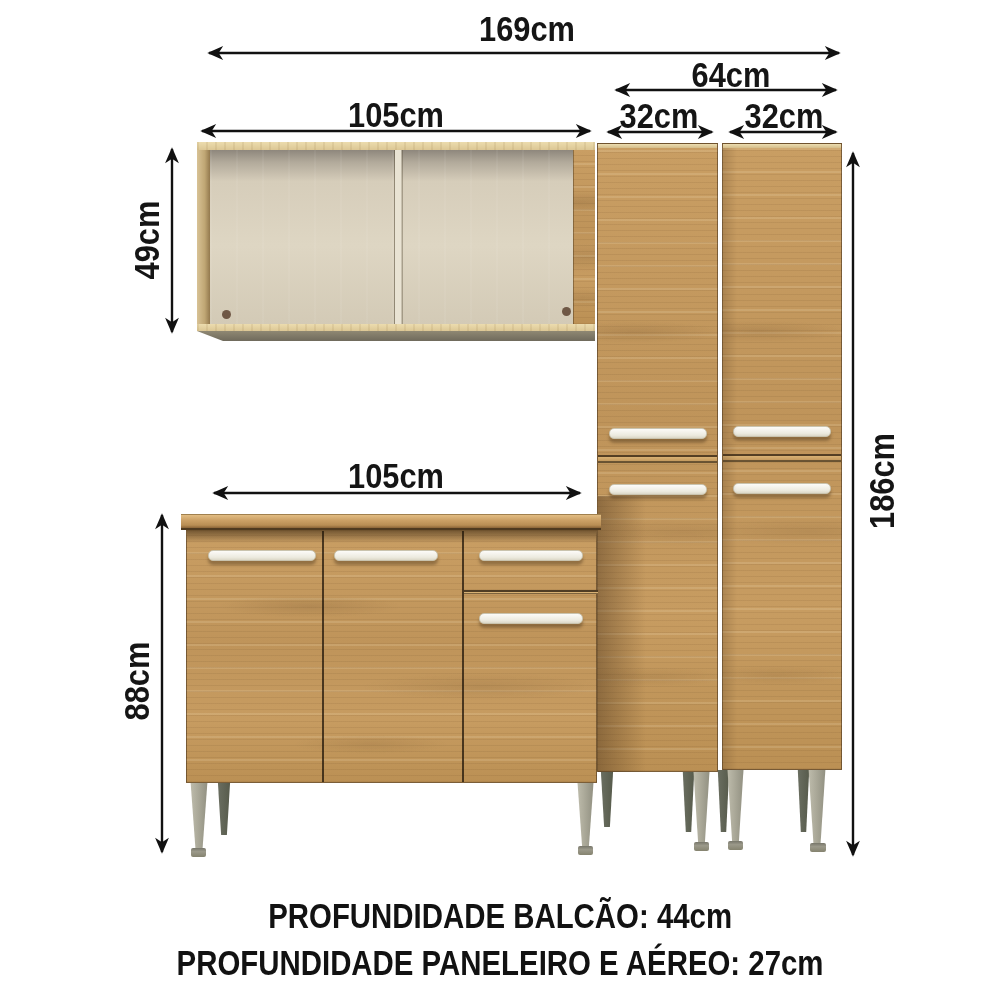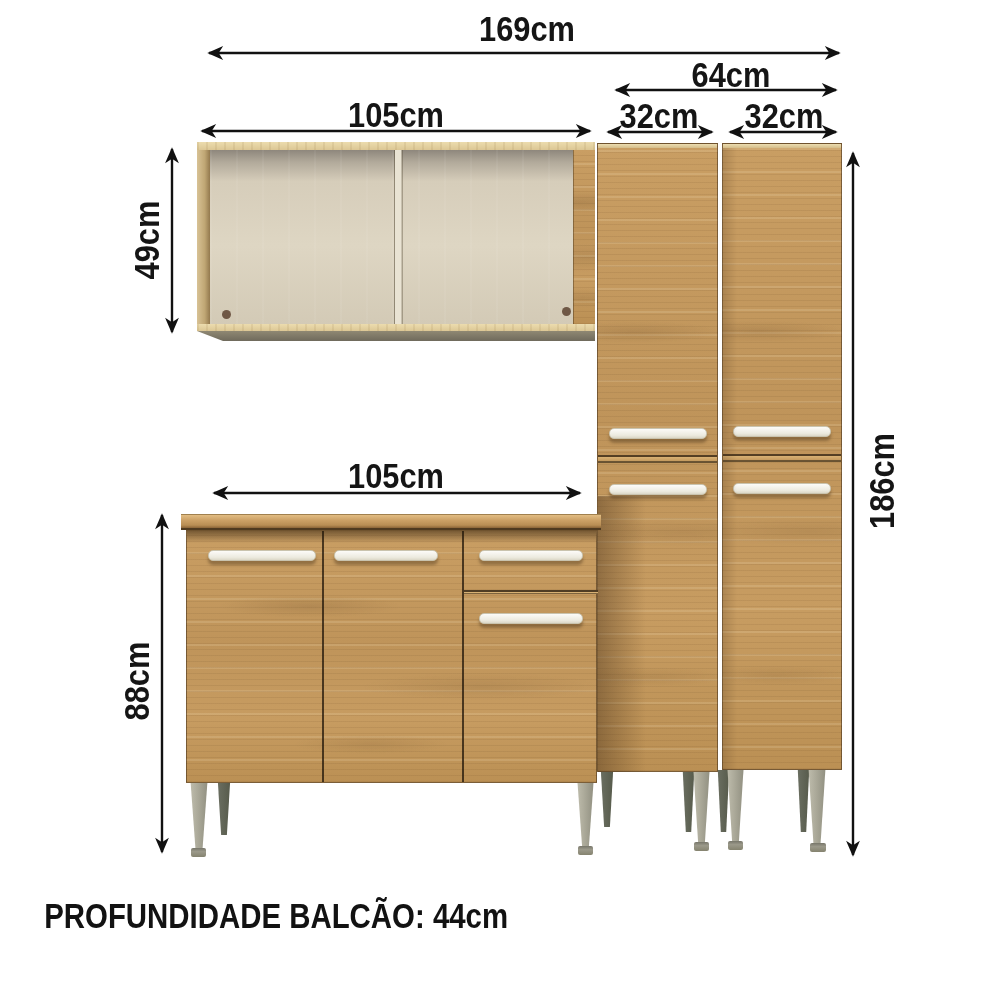--- a/index.html
+++ b/index.html
@@ -10,21 +10,21 @@
   .abs{position:absolute;}
   
   .dim-label{
     position:absolute;font-size:35px;font-weight:bold;color:#151515;
     white-space:nowrap;transform:translateX(-50%) scaleX(.88);transform-origin:center;
     line-height:1;letter-spacing:0px;
   }
   .dim-label.vert{transform:translate(-50%,-50%) rotate(-90deg) scaleX(.88);}
   
   .footer-line{
-    position:absolute;left:0;width:1000px;text-align:left;font-size:35px;
+    position:absolute;left:0;width:1000px;text-align:center;font-size:35px;
     font-weight:bold;color:#121212;line-height:1;
   }
   .footer-line > span{display:inline-block;transform:scaleX(.84);transform-origin:center;white-space:nowrap;}
   
   .wood{
     background:
       radial-gradient(130px 16px at 30% 30%, rgba(92,62,30,.16), transparent 70%),
       radial-gradient(170px 20px at 72% 62%, rgba(92,62,30,.13), transparent 70%),
       radial-gradient(110px 14px at 45% 85%, rgba(92,62,30,.12), transparent 70%),
       repeating-linear-gradient(0deg, rgba(96,64,30,.10) 0 1px, transparent 1px 6px),
@@ -174,14 +174,17 @@
 
   <div class="foot" style="left:191px;top:848px;width:15px;height:9px;"></div>
   <div class="foot" style="left:578px;top:846px;width:15px;height:9px;"></div>
   <div class="foot" style="left:694px;top:842px;width:15px;height:9px;"></div>
   <div class="foot" style="left:728px;top:841px;width:15px;height:9px;"></div>
   <div class="foot" style="left:810px;top:843px;width:16px;height:9px;"></div>
 
   <div class="footer-line" style="top:898px;">
     <span>PROFUNDIDADE BALCÃO: 44cm</span>
   </div>
+  <div class="footer-line" style="top:945px;">
+    <span>PROFUNDIDADE PANELEIRO E AÉREO: 27cm</span>
+  </div>
 
 </div>
 
 </body></html>

